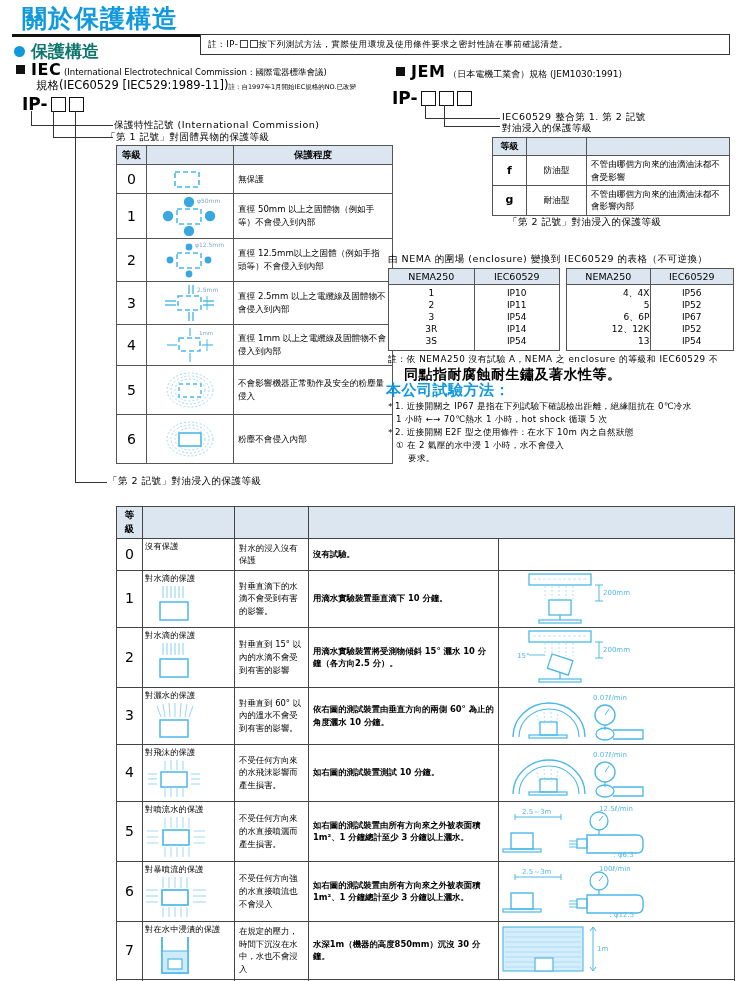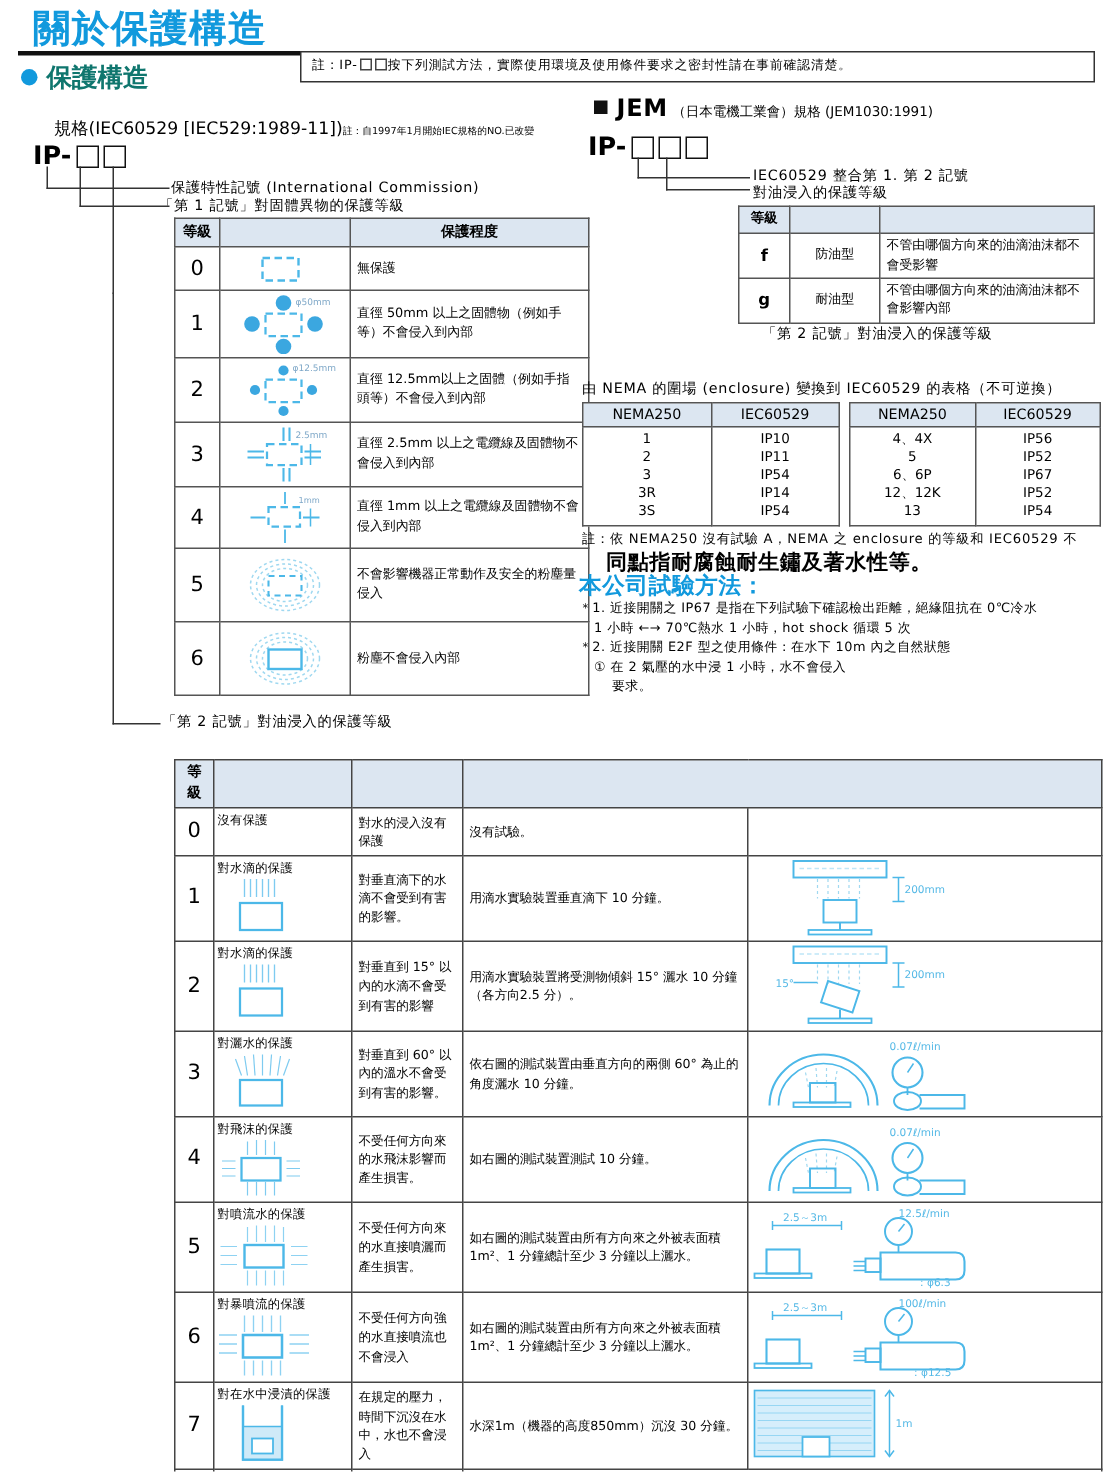--- a/index.html
+++ b/index.html
@@ -94,21 +94,21 @@
 
   
   .wtable{
     position:absolute;left:116px;top:506px;width:619px;
     border-collapse:collapse;background:#fff;font-size:8.4px;
   }
   .wtable td{border:1px solid #444;vertical-align:middle;padding:3px 4px;line-height:1.5;}
   .wtable td.g{width:26px;text-align:center;font-size:14px;padding:0;}
   .wtable td.icon{width:92px;padding:1px 2px;text-align:left;vertical-align:top;}
   .wtable td.short{width:74px;}
-  .wtable td.desc{width:190px;}
+  .wtable td.desc{width:190px;font-weight:bold;}
   .wtable td.fig{width:auto;padding:0;}
   .wtable tr.hdr td{background:#dce6f1;height:14px;padding:1px 4px;font-size:9.5px;font-weight:bold;text-align:center;}
   .iconlabel{font-size:8.2px;display:block;margin-bottom:1px;letter-spacing:.2px;}
 
   svg{display:block;}
   .figwrap{display:flex;align-items:center;justify-content:flex-start;height:100%;}
 </style>
 </head>
 <body>
 
@@ -119,20 +119,24 @@
 
   <div class="sec-head">
     <span class="dot"></span>
     <span class="txt">保護構造</span>
   </div>
 
   <div class="note-box">
     <span>註：IP-</span><span class="sq-inline"></span><span class="sq-inline"></span><span>按下列測試方法，實際使用環境及使用條件要求之密封性請在事前確認清楚。</span>
   </div>
 
+  <div class="std-head" style="left:16px;top:60px;width:380px;">
+    <span class="blk"></span><span class="big">IEC</span>
+    <span class="tiny" style="font-size:8.5px;">(International Electrotechnical Commission：國際電器標準會議)</span>
+  </div>
   <div class="std-head" style="left:36px;top:78px;width:400px;">
     <span class="med">規格(IEC60529 [IEC529:1989-11])</span><span class="tiny">註：自1997年1月開始IEC規格的NO.已改變</span>
   </div>
 
   <div class="ipcode" style="left:22px;top:94px;">
     <span>IP-</span>
     <span class="box"></span>
     <span class="box"></span>
   </div>
 
@@ -329,21 +333,21 @@
 
   <table class="nema" style="left:566px;top:268px;width:168px;">
     <thead>
       <tr>
         <th style="width:84px;">NEMA250</th>
         <th style="width:84px;">IEC60529</th>
       </tr>
     </thead>
     <tbody>
       <tr>
-        <td style="padding:3px 0;line-height:1.32;">
+        <td style="padding:3px 0;line-height:1.32;text-align:right;">
           <div>4、4X</div>
           <div>5</div>
           <div>6、6P</div>
           <div>12、12K</div>
           <div>13</div>
         </td>
         <td style="padding:3px 0;line-height:1.32;">
           <div>IP56</div>
           <div>IP52</div>
           <div>IP67</div>

